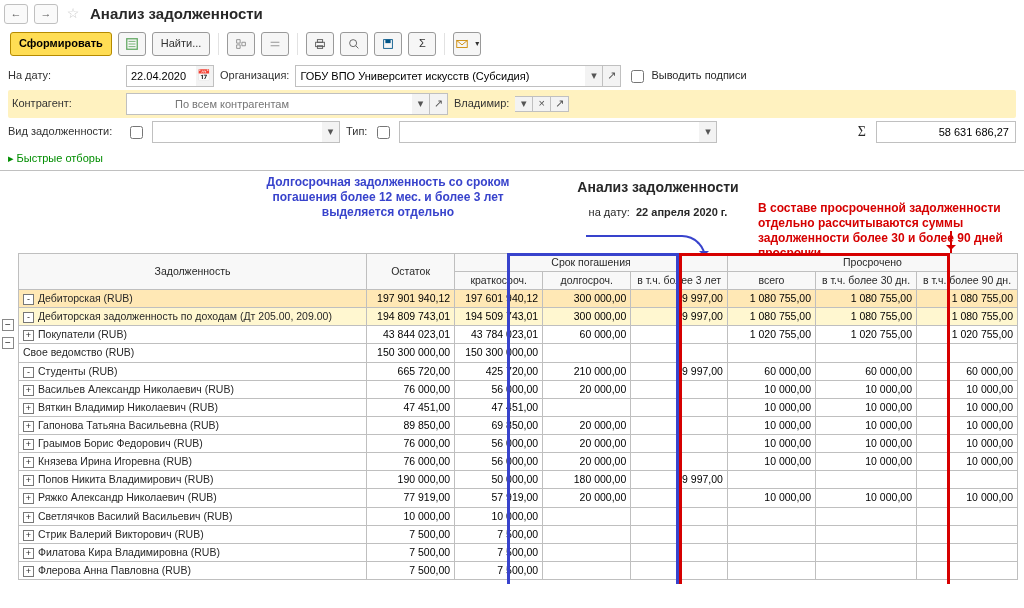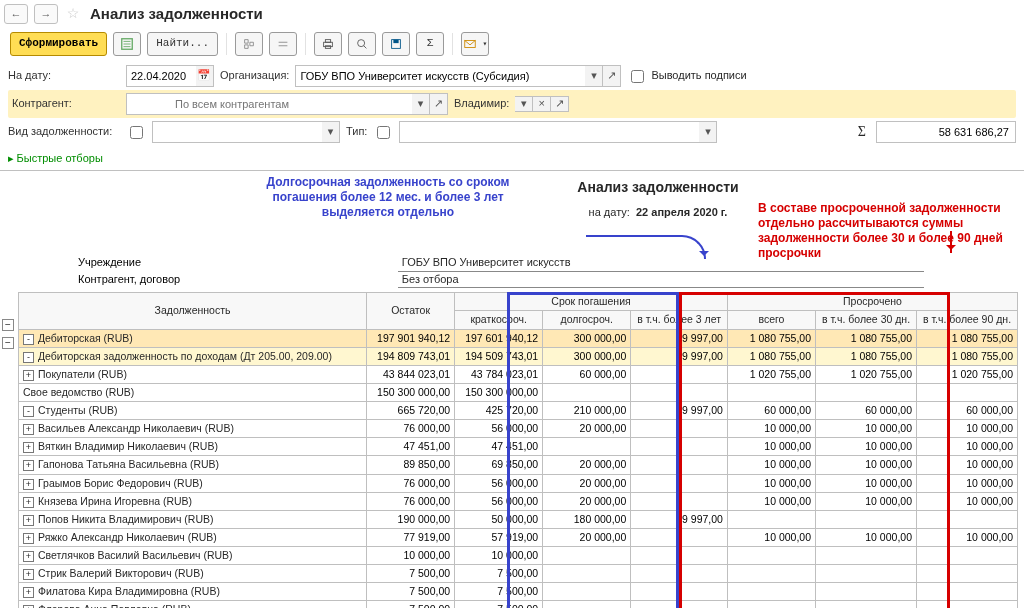--- a/index.html
+++ b/index.html
@@ -33,21 +33,21 @@
   .nav-btn {
     width: 24px; height: 20px; border: 1px solid var(--border);
     border-radius: 3px; background: #fafafa; display: flex;
     align-items: center; justify-content: center; color: #555;
     cursor: pointer;
   }
   .star { width: 18px; text-align: center; color: #c9c9c9; font-size: 14px; }
   .page-title { font-size: 15px; font-weight: bold; margin-left: 2px; }
 
   
-  .toolbar { display: flex; align-items: center; gap: 6px; padding: 2px 4px 6px 10px; font-family: Liberation Mono, monospace; }
+  .toolbar { display: flex; align-items: center; gap: 6px; padding: 2px 4px 6px 10px; }
   .btn {
     height: 24px; border: 1px solid var(--border-dark); border-radius: 3px;
     background: #f6f6f6; padding: 0 8px; display: inline-flex; align-items: center; gap: 4px;
     cursor: pointer; color: #333;
   }
   .btn.small { width: 28px; padding: 0; justify-content: center; }
   .btn.primary { background: var(--bg-yellow); border-color: #b58a00; font-weight: bold; color: #000; }
   .sep { width: 1px; height: 22px; background: #e2e2e2; margin: 0 2px; }
   .icon { width: 14px; height: 14px; display: inline-block; }
   .icon svg { width: 14px; height: 14px; display: block; }
@@ -317,34 +317,20 @@
       <div class="t2">
         <span>на дату:</span>&nbsp;
         <b>22 апреля 2020 г.</b>
       </div>
     </div>
     <div class="ann-red">В составе просроченной задолженности отдельно рассчитываются суммы задолженности более 30 и более 90 дней просрочки</div>
     <div class="arrow-blue"></div>
     <div class="arrow-red"></div>
   </div>
 
-  <div class="meta">
-    <table>
-      <tbody>
-          <tr>
-            <td class="lab">Учреждение</td>
-          <td class="val">ГОБУ ВПО Университет искусств</td>
-          </tr>
-      <tr>
-            <td class="lab">Контрагент, договор</td>
-          <td class="val">Без отбора</td>
-          </tr>
-    </tbody>
-      </table>
-  </div>
 
   <div class="data-holder">
     <table class="data">
       <colgroup>
         <col style="width:324px">
           <col style="width:82px">
           <col style="width:82px">
         <col style="width:82px">
           <col style="width:90px">
         <col style="width:82px">

